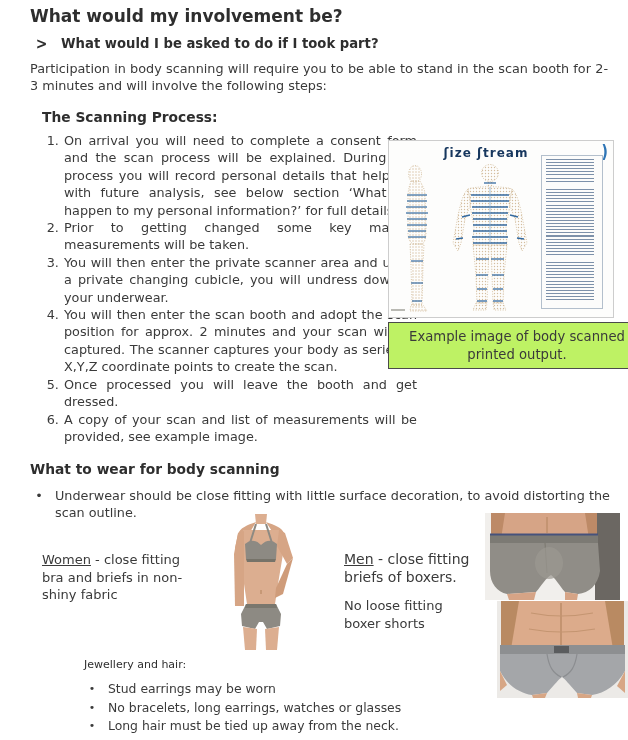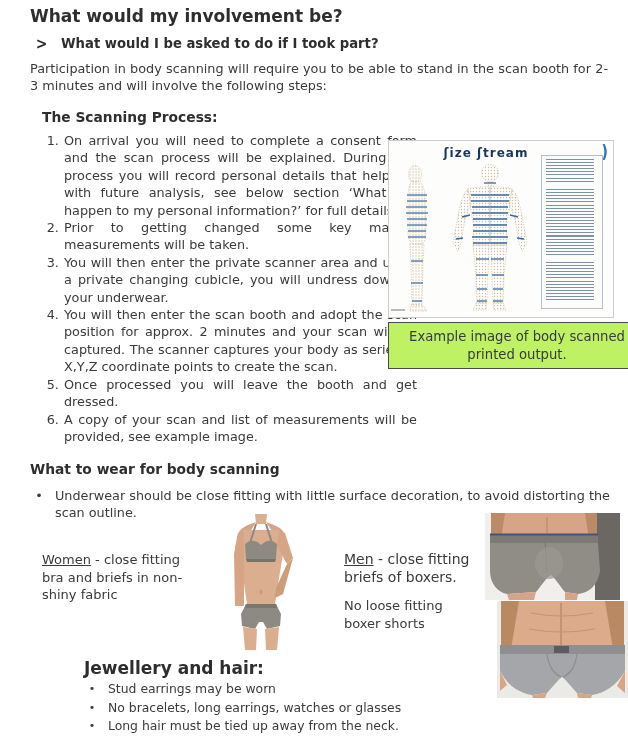--- a/index.html
+++ b/index.html
@@ -39,21 +39,21 @@
   .bullet { width:14px; flex:0 0 14px; margin-right:9px; text-align:center; }
   .bullet-text { text-align:justify; }
 
   .women-text { left:42px; top:551px; width:162px; font-size:13px; line-height:17.6px; }
   .men-text { left:344px; top:551px; width:134px; font-size:14px; line-height:17.6px; }
   .men-note { left:344px; top:597px; width:124px; font-size:13px; line-height:17.6px; }
   .woman-photo { left:213px; top:514px; }
   .man-photo-1 { left:485px; top:513px; }
   .man-photo-2 { left:497px; top:601px; }
 
-  .jewellery-heading { left:84px; top:658px; font-size:17px; font-weight:bold; color:#2e2e2e; }
+  .jewellery-heading { left:84px; top:658px; font-size:11px; font-weight:normal; color:#2e2e2e; }
   .j-list { left:86px; top:680px; width:360px; font-size:12.4px; line-height:18px; }
   .j-list .bullet-row { margin-bottom:0.5px; }
   .j-list .bullet { flex:0 0 12px; margin-right:10px; font-size:11px; }
 </style>
 </head>
 <body>
 
 <div class="doc">
 
   <div class="abs title">What would my involvement be?</div>

